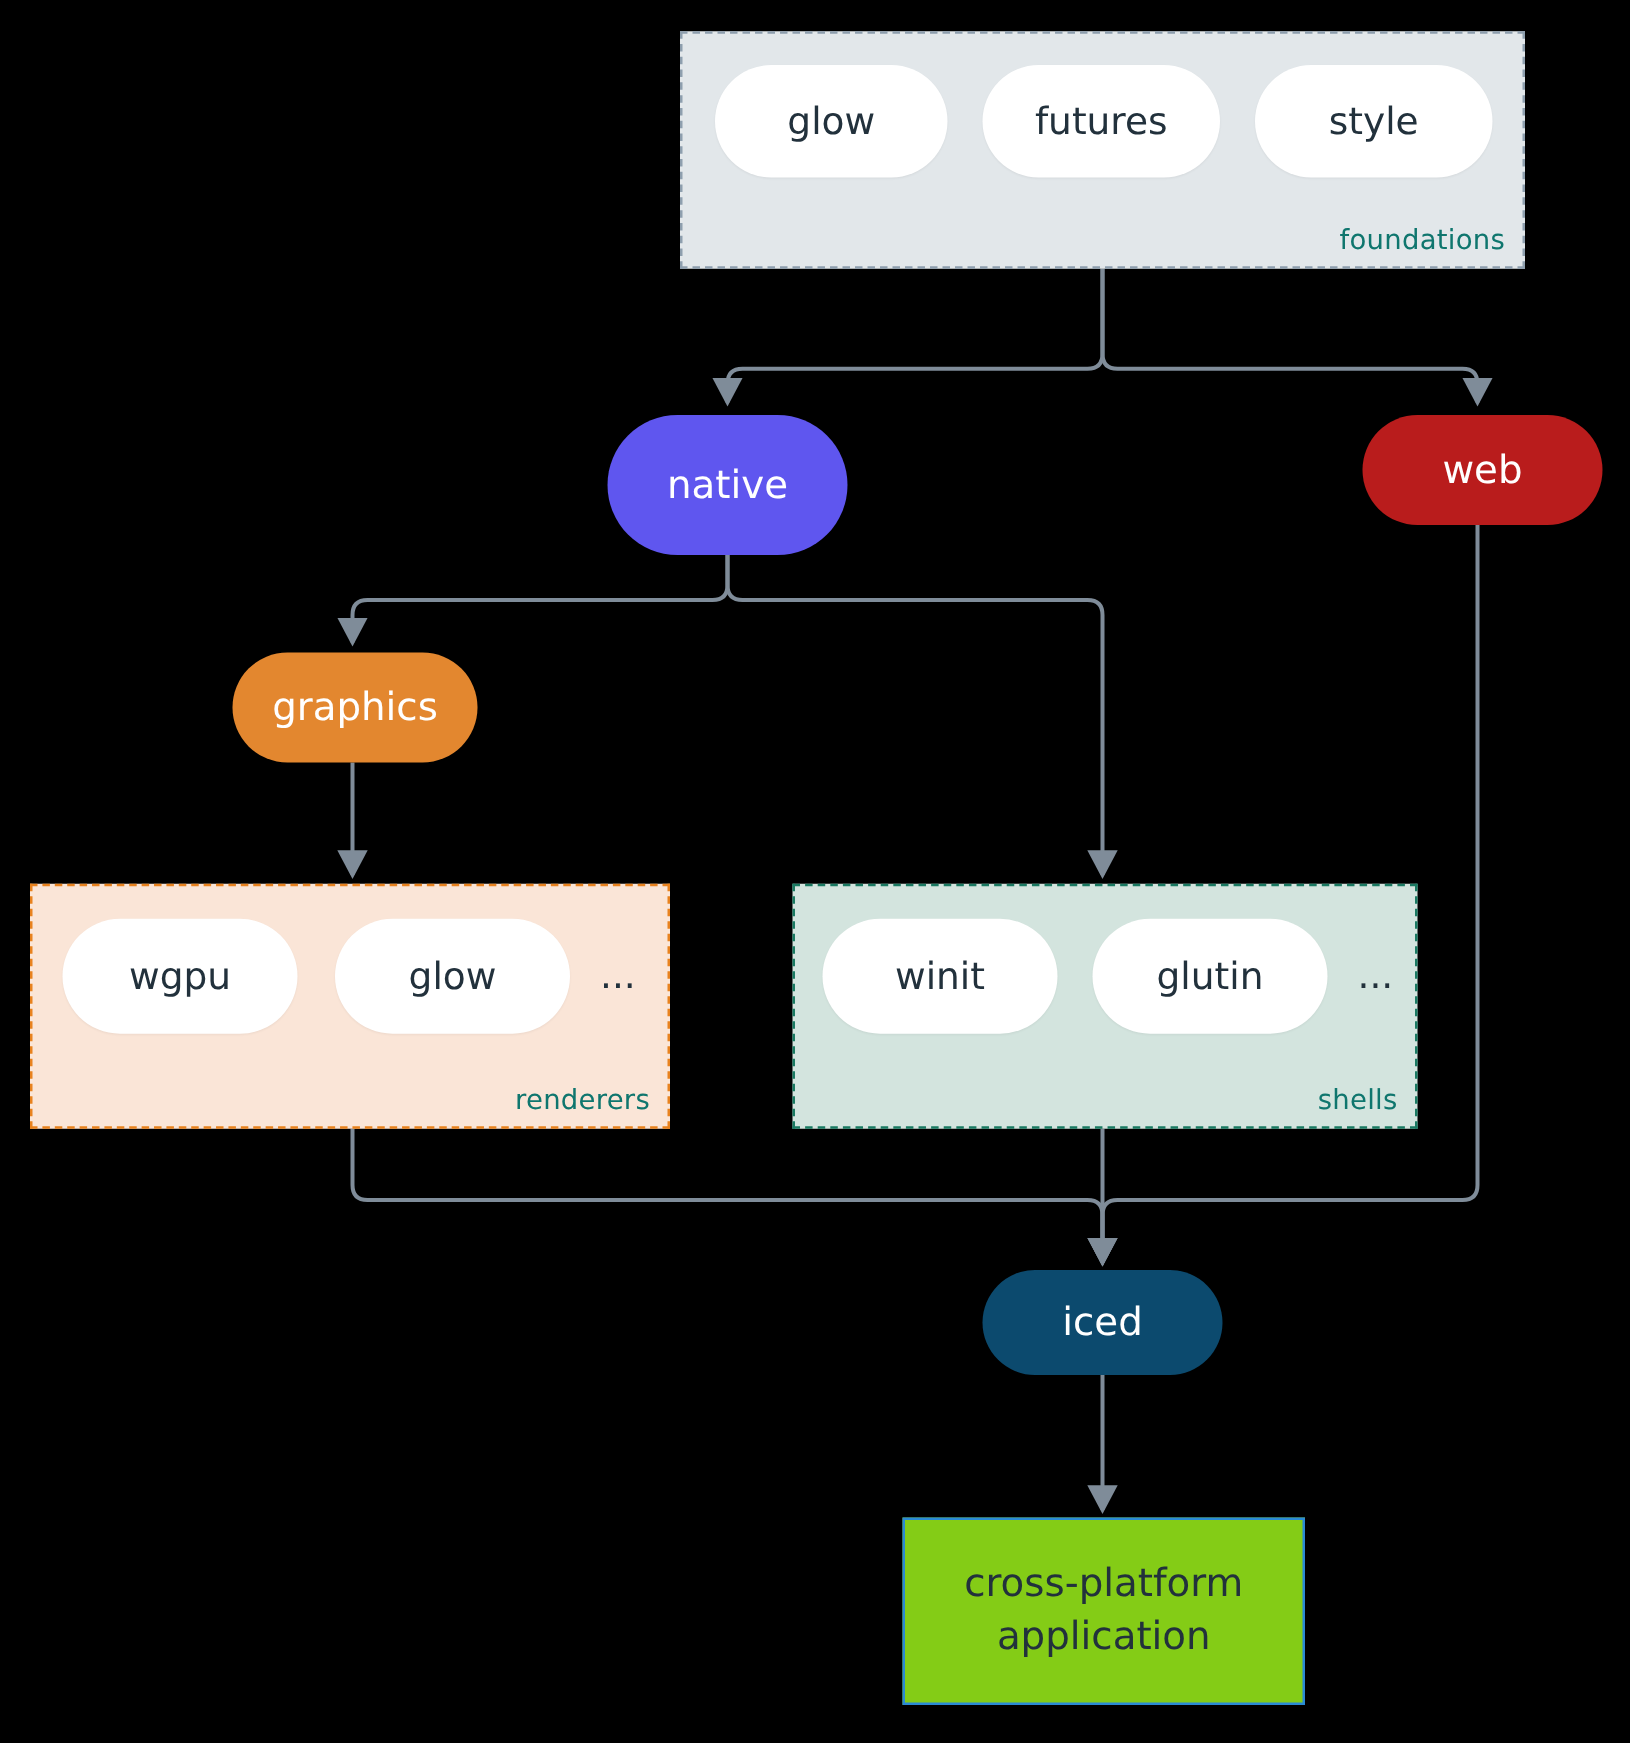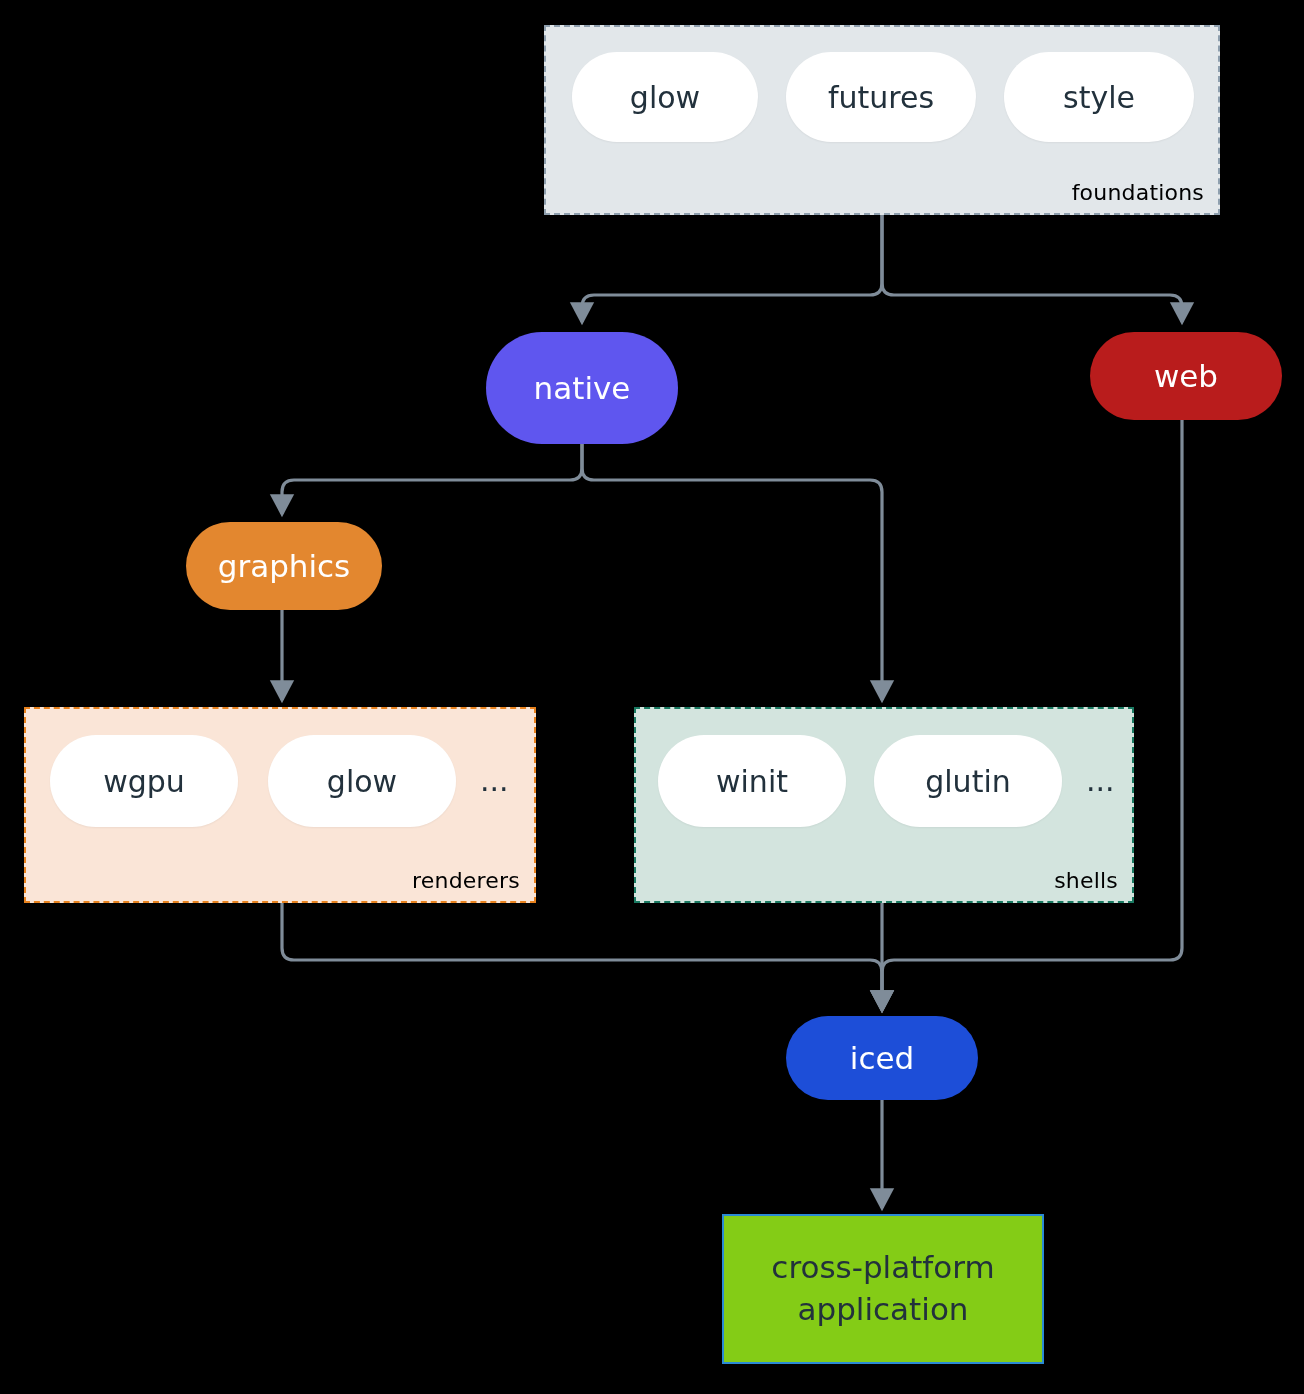--- a/index.html
+++ b/index.html
@@ -30,21 +30,21 @@
     box-sizing: border-box;
     border-width: 2px;
     border-style: dashed;
     display: block;
   }
   .cluster-label {
     position: absolute;
     right: 14px;
     bottom: 8px;
     font-size: 22px;
-    color: #000000;
+    color: #0f766e;
     letter-spacing: 0.2px;
     white-space: nowrap;
   }
   .chip {
     position: absolute;
     background: #ffffff;
     border-radius: 60px;
     display: flex;
     align-items: center;
     justify-content: center;
@@ -170,21 +170,21 @@
   <div class="chip" style="left:874px; top:735px; width:188px; height:92px;">
     <span>glutin</span>
   </div>
   <div class="chip" style="left:658px; top:735px; width:188px; height:92px;">
     <span>winit</span>
   </div>
   <div class="ellipsis" style="left:1086px; top:766px;">
     <span>...</span>
   </div>
 
-  <div class="pill" style="left:786px; top:1016px; width:192px; height:84px; background:#1d4ed8;align-items:center;">
+  <div class="pill" style="left:786px; top:1016px; width:192px; height:84px; background:#0c4a6e;align-items:center;">
     <span>iced</span>
   </div>
 
   <div class="rectnode" style="left:722px; top:1214px; width:322px; height:150px;
               background:#84cc16; border-color:#2a8ad4;">
     <span>cross-platform</span>
     <span>application</span>
   </div>
 
 </div>

